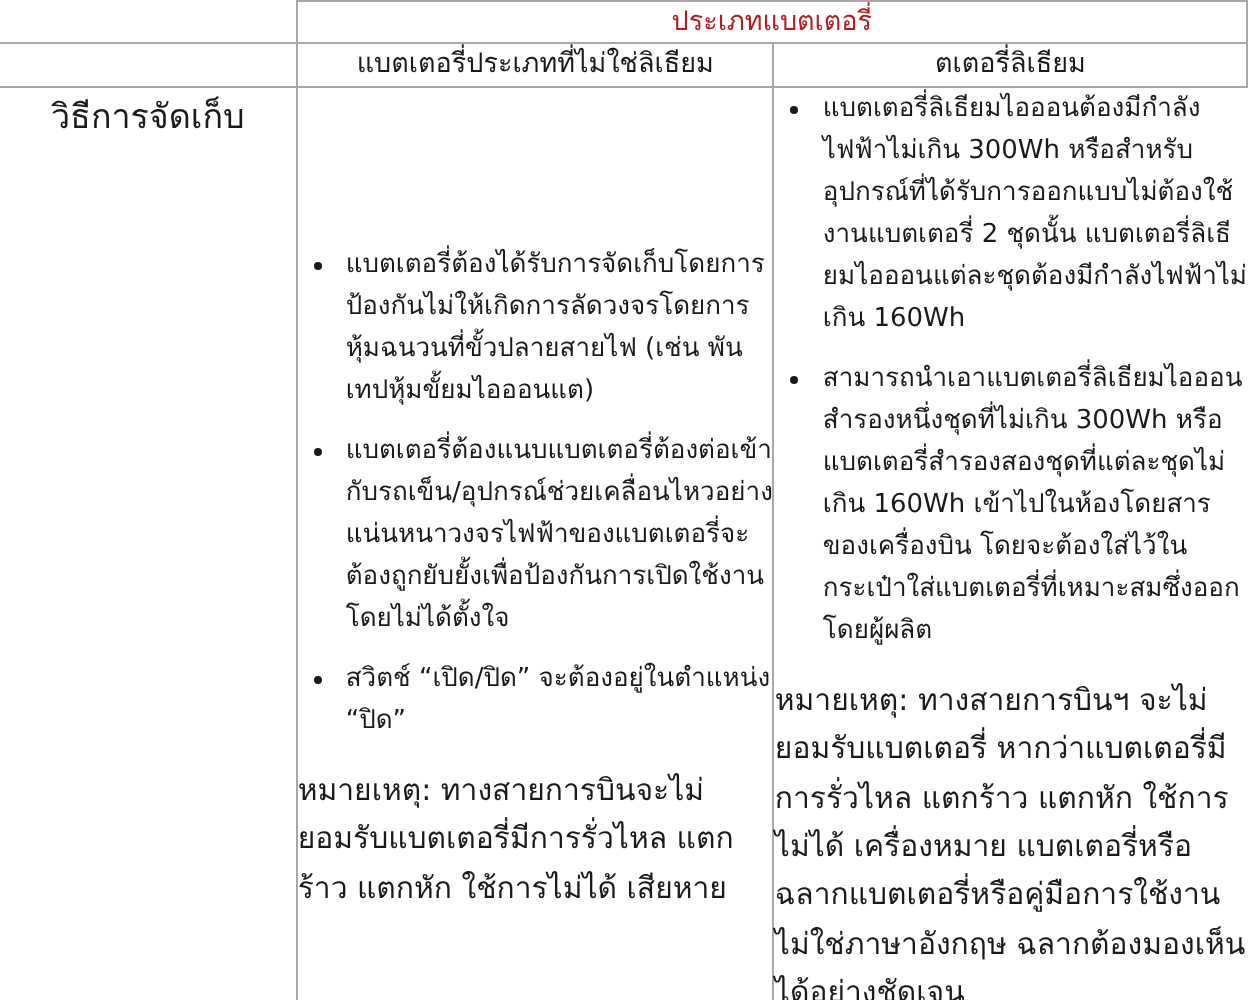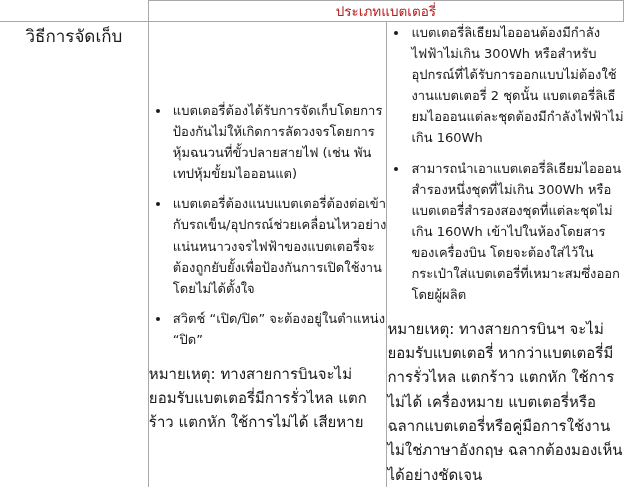--- a/index.html
+++ b/index.html
@@ -87,20 +87,25 @@
       <col class="col-label">
       <col class="col-mid">
       <col class="col-right">
     </colgroup>
     <tbody>
       <tr>
         <td class="hdr-main" style="border-left:none; border-top:none;"></td>
         <td class="hdr-main" colspan="2">ประเภทแบตเตอรี่</td>
       </tr>
       <tr>
+        <td class="hdr-sub" style="border-left:none;"></td>
+        <td class="hdr-sub">แบตเตอรี่ประเภทที่ไม่ใช่ลิเธียม</td>
+        <td class="hdr-sub">ตเตอรี่ลิเธียม</td>
+      </tr>
+      <tr>
         <td class="row-label" style="border-left:none; border-bottom:none;">วิธีการจัดเก็บ</td>
         <td class="cell-body" style="border-bottom:none;">
           <div class="spacer-top-mid"></div>
           <ul class="bullets">
             <li>แบตเตอรี่ต้องได้รับการจัดเก็บโดยการป้องกันไม่ให้เกิดการลัดวงจรโดยการหุ้มฉนวนที่ขั้วปลายสายไฟ (เช่น พันเทปหุ้มขั้ยมไอออนแต)</li>
             <li>แบตเตอรี่ต้องแนบแบตเตอรี่ต้องต่อเข้ากับรถเข็น/อุปกรณ์ช่วยเคลื่อนไหวอย่างแน่นหนาวงจรไฟฟ้าของแบตเตอรี่จะต้องถูกยับยั้งเพื่อป้องกันการเปิดใช้งานโดยไม่ได้ตั้งใจ</li>
             <li>สวิตช์ “เปิด/ปิด” จะต้องอยู่ในตำแหน่ง “ปิด”</li>
           </ul>
           <div class="note">หมายเหตุ: ทางสายการบินจะไม่ยอมรับแบตเตอรี่มีการรั่วไหล แตกร้าว แตกหัก ใช้การไม่ได้ เสียหาย</div>
         </td>

